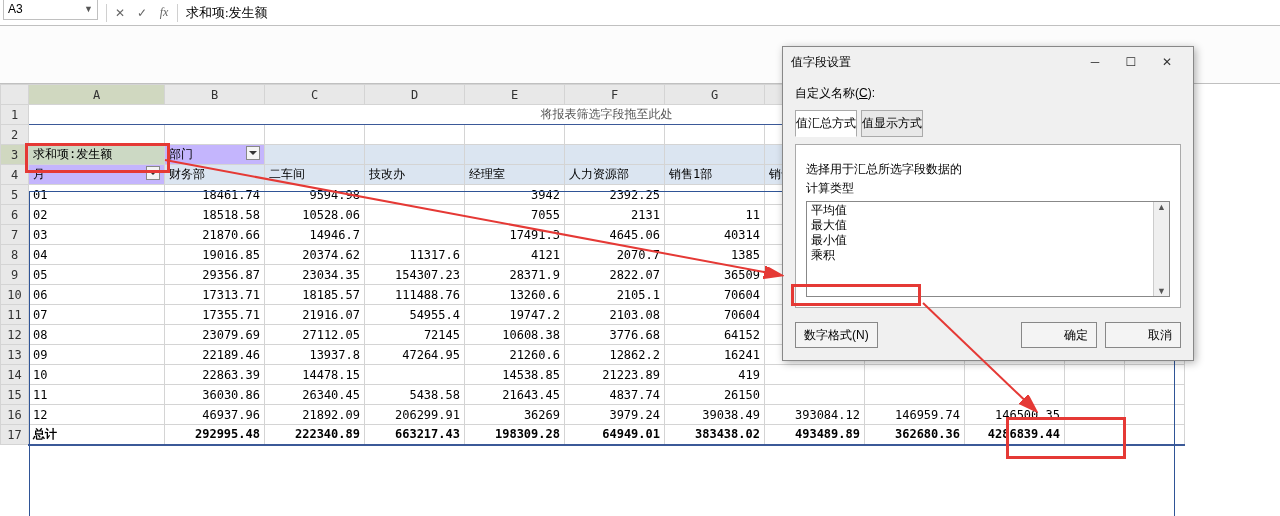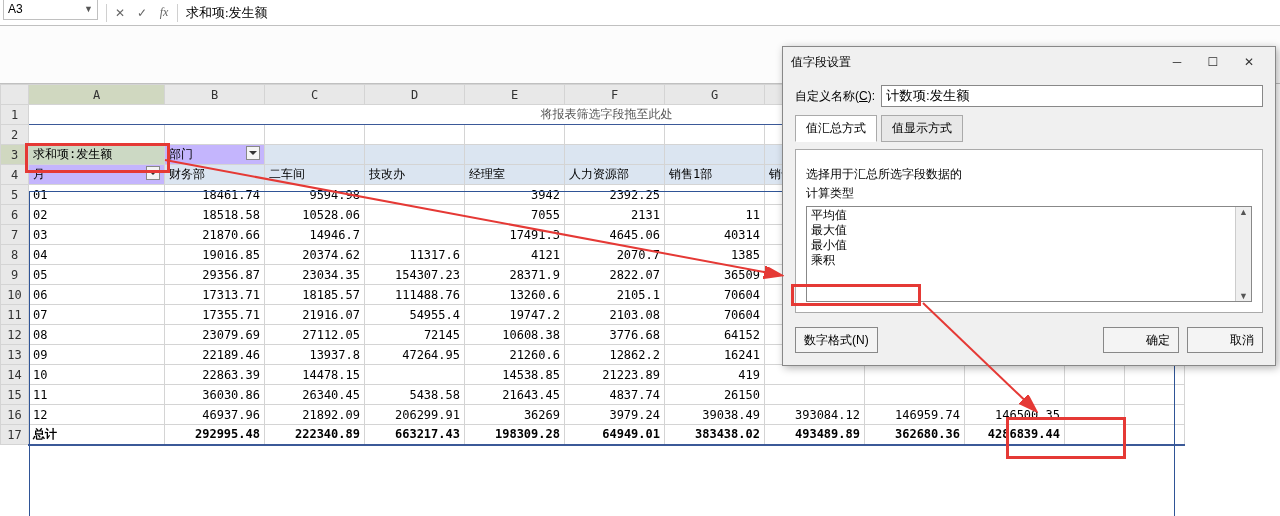--- a/index.html
+++ b/index.html
@@ -39,32 +39,32 @@
 
 
 .red-box1 { position: absolute; left: 25px; top: 143px; width: 145px; height: 30px; border: 3px solid #e53935; pointer-events: none; }
 .red-box2 { position: absolute; left: 791px; top: 284px; width: 130px; height: 22px; border: 3px solid #e53935; pointer-events: none; z-index: 30; }
 .red-box3 { position: absolute; left: 1006px; top: 417px; width: 120px; height: 42px; border: 3px solid #e53935; pointer-events: none; z-index: 30; }
 
 
 .arrow { position: absolute; pointer-events: none; stroke: #e53935; fill: #e53935; z-index: 25; }
 
 
-.dialog { position: absolute; left: 782px; top: 46px; width: 494px; background: #f0f0f0; border: 1px solid #888; box-shadow: 2px 2px 8px rgba(0,0,0,.3); z-index: 20; font-size: 12px; }
+.dialog { position: absolute; left: 782px; top: 46px; width: 412px; background: #f0f0f0; border: 1px solid #888; box-shadow: 2px 2px 8px rgba(0,0,0,.3); z-index: 20; font-size: 12px; }
 .dialog .titlebar { height: 30px; display: flex; align-items: center; padding: 0 8px; }
 .dialog .title { flex: 1; }
 .dialog .winbtn { width: 36px; height: 22px; display: flex; align-items: center; justify-content: center; color: #333; }
 .dialog .body { padding: 8px 12px 12px 12px; }
 .dlg-row { display: flex; align-items: center; margin-bottom: 6px; }
 .dlg-row label { margin-right: 6px; }
 .dlg-row .underline { text-decoration: underline; }
 .dlg-input { flex: 1; height: 22px; border: 1px solid #888; padding: 0 4px; background: #fff; }
 
 .tabs { display: flex; gap: 4px; margin: 8px 0; }
-.tab { padding: 4px 10px; border: 1px solid #aaa; background: #e8e8e8; position: relative; }
+.tab { padding: 4px 0; border: 1px solid #aaa; background: #e8e8e8; position: relative; }
 .tab.active { background: #fff; border-bottom-color: #fff; z-index: 2; }
 .tab-panel { border: 1px solid #aaa; background: #fff; margin-top: -1px; padding: 10px; }
 
 .listbox { border: 1px solid #888; height: 96px; overflow: hidden; background: #fff; position: relative; margin-top: 4px; }
 .listbox .item { padding: 1px 4px; height: 15px; line-height: 15px; }
 .listbox .item.sel { background: #0a64c8; color: #fff; }
 .listbox .scrollbar { position: absolute; right: 0; top: 0; bottom: 0; width: 16px; background: #efefef; border-left: 1px solid #ccc; }
 .listbox .scrollbar::before { content: "▲"; position: absolute; top: 0; left: 0; right: 0; text-align: center; font-size: 9px; color: #555; }
 .listbox .scrollbar::after { content: "▼"; position: absolute; bottom: 0; left: 0; right: 0; text-align: center; font-size: 9px; color: #555; }
 
@@ -398,21 +398,20 @@
 <div class="dialog">
   <div class="titlebar">
     <span class="title">值字段设置</span>
     <span class="winbtn">─</span>
     <span class="winbtn">☐</span>
     <span class="winbtn">✕</span>
   </div>
   <div class="body">
     <div class="dlg-row">
       <label><span>自定义名称(</span><span class="underline">C</span><span>):</span></label>
-      <input class="dlg-input" value="计数项:发生额" style="">
     </div>
     <div class="tabs">
       <div class="tab active">值汇总方式</div>
       <div class="tab">值显示方式</div>
     </div>
     <div class="tab-panel">
       <div style="margin-top:6px;">选择用于汇总所选字段数据的</div>
       <div style="margin-top:2px;">计算类型</div>
       <div class="listbox">
         <div class="item">平均值</div>

